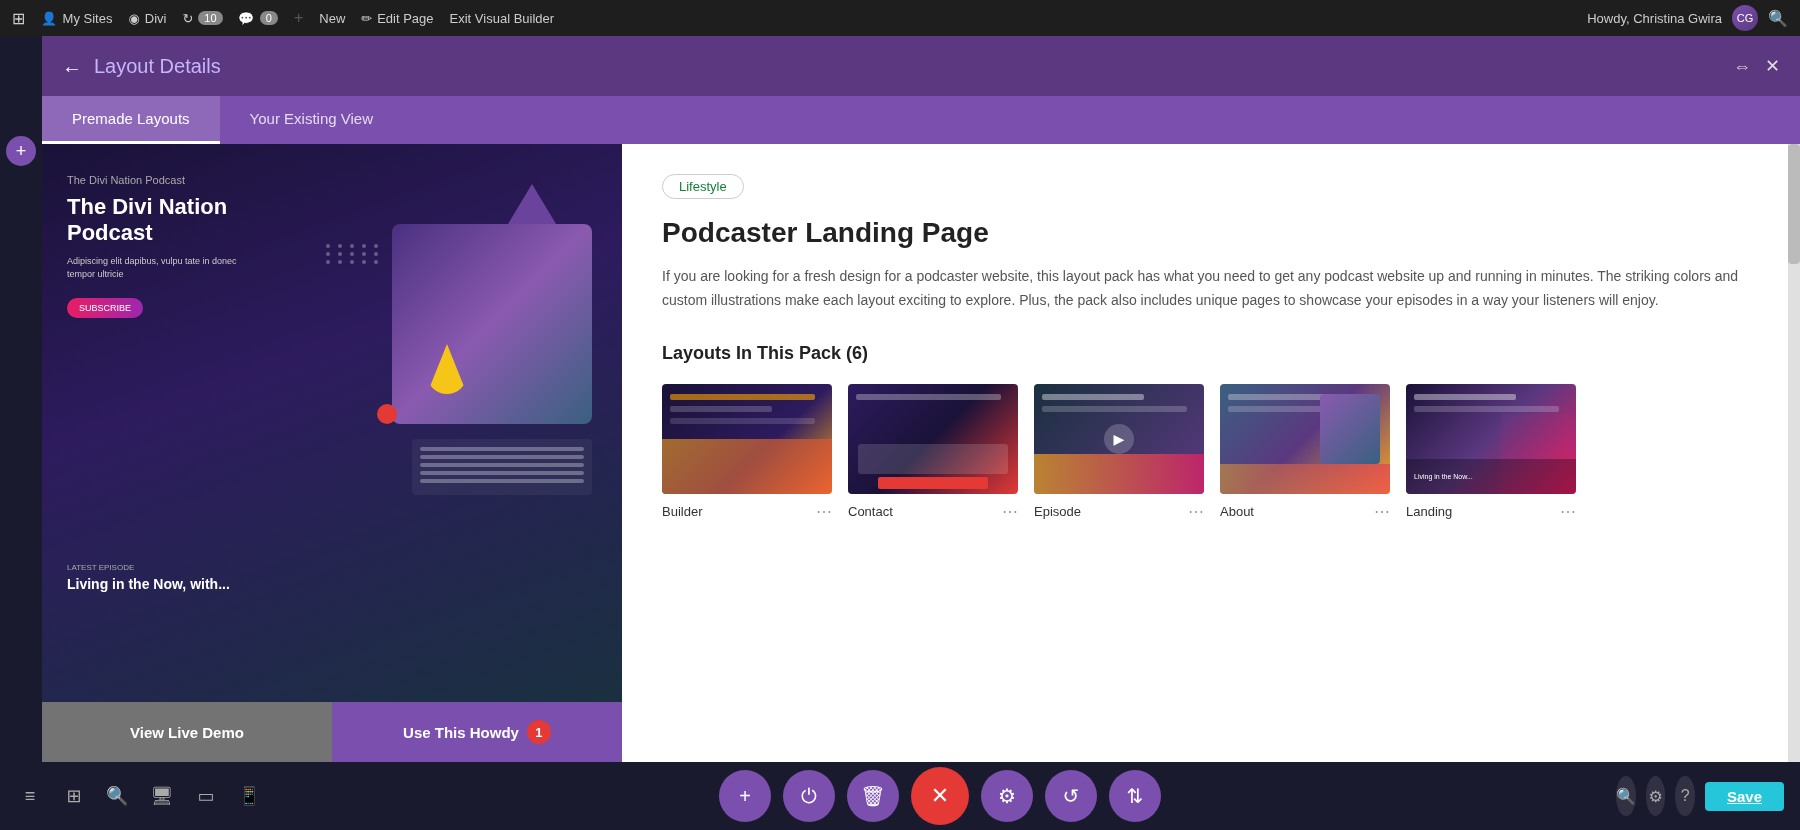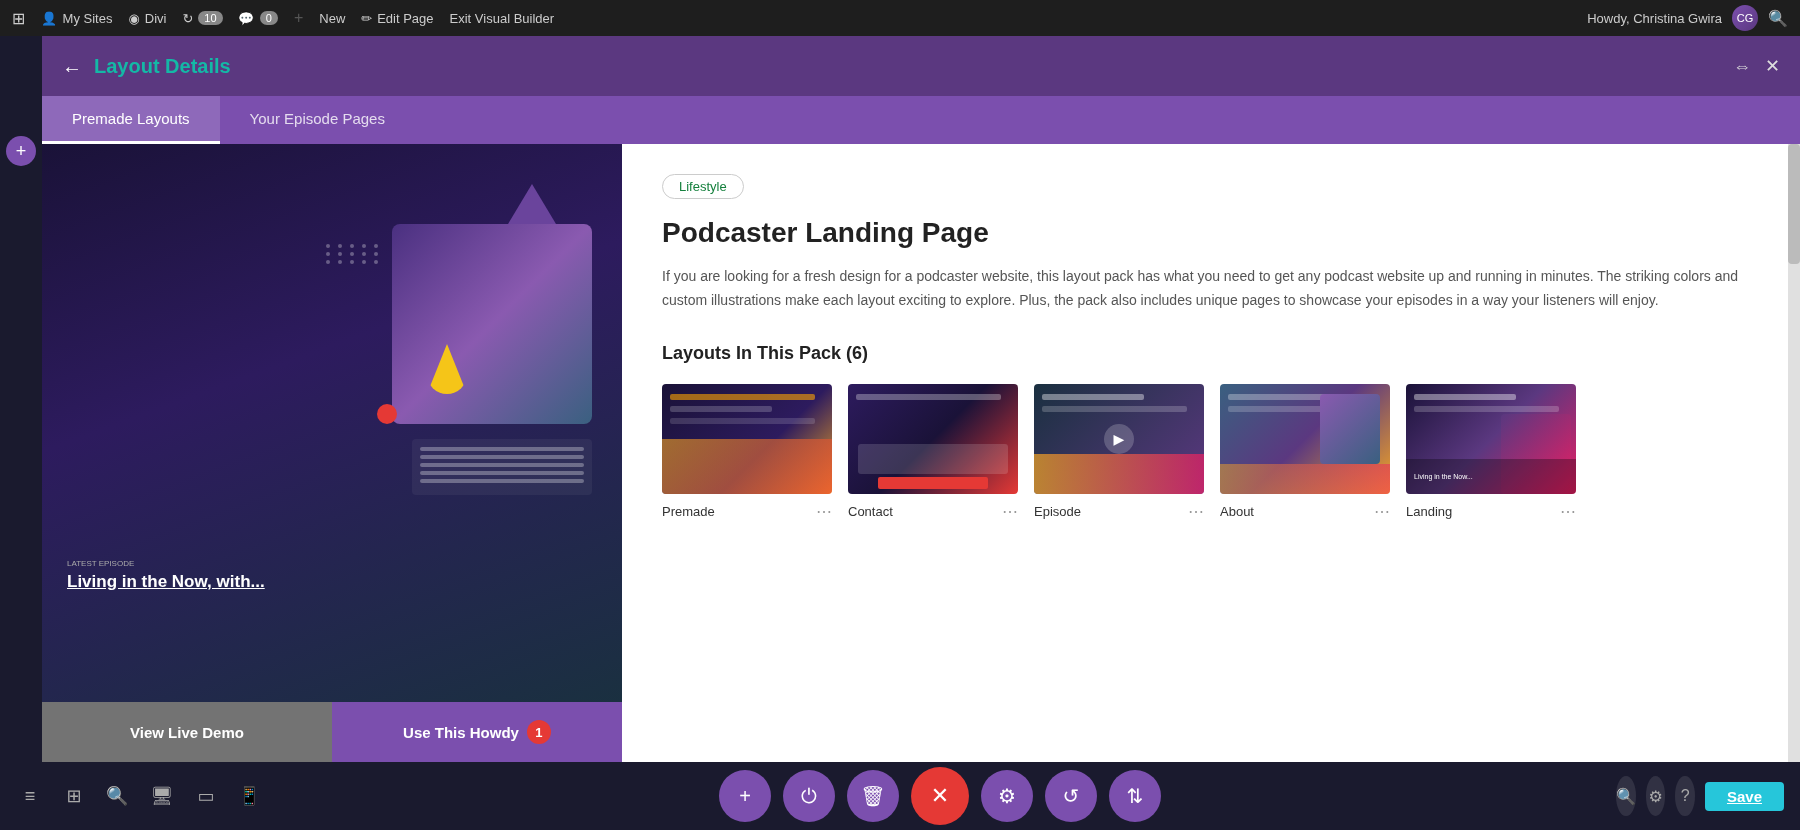--- a/index.html
+++ b/index.html
@@ -142,23 +142,23 @@
     }
     .modal-back-btn {
       color: #fff;
       font-size: 20px;
       cursor: pointer;
       background: none;
       border: none;
       line-height: 1;
     }
     .modal-title {
-      color: #14b8a6;
+      color: #c4b5fd;
       font-size: 20px;
-      font-weight: 700;
+      font-weight: 400;
       flex: 1;
     }
     .modal-header-actions {
       display: flex;
       gap: 14px;
       align-items: center;
     }
     .modal-header-icon {
       color: #ddd;
       font-size: 18px;
@@ -340,23 +340,22 @@
       left: 25px;
       right: 25px;
       color: #fff;
     }
     .preview-latest-label {
       font-size: 8px;
       color: #aaa;
       margin-bottom: 4px;
     }
     .preview-episode-title {
-      font-size: 17px;
+      font-size: 14px;
       font-weight: 600;
-      text-decoration: underline;
     }
 
     
     .preview-actions {
       position: absolute;
       bottom: 0;
       left: 0;
       right: 0;
       height: 60px;
       display: flex;
@@ -657,32 +656,38 @@
       <span class="modal-header-icon">⇔</span>
       <span class="modal-header-icon">✕</span>
     </div>
   </div>
 
   <div class="modal-tabs">
     <div class="modal-tab active">
       <span>Premade Layouts</span>
     </div>
     <div class="modal-tab">
-      <span>Your Episode Pages</span>
+      <span>Your Existing View</span>
     </div>
   </div>
 
   <div class="modal-content">
 
     <div class="scrollbar">
       <div class="scrollbar-thumb"></div>
     </div>
 
     <div class="preview-panel">
       <div class="preview-image">
+        <div class="preview-content">
+          <div class="preview-subtitle">The Divi Nation Podcast</div>
+          <div class="preview-heading">The Divi Nation<br>Podcast</div>
+          <div class="preview-body-text">Adipiscing elit dapibus, vulpu tate in donec tempor ultricie</div>
+          <button class="preview-subscribe-btn">SUBSCRIBE</button>
+        </div>
 
         <div class="preview-decorative-triangle"></div>
         <div class="preview-photo-block">
           <div class="preview-photo-inner"></div>
         </div>
         <div class="preview-dots-grid">
           <div class="preview-dot"></div>
           <div class="preview-dot"></div>
           <div class="preview-dot"></div>
           <div class="preview-dot"></div>
@@ -731,21 +736,21 @@
         <div class="layout-thumb-card">
           <div class="layout-thumb-img thumb-episodes">
             <div class="thumb-content">
               <div class="thumb-bar wide" style="margin-top:10px;background:rgba(255,165,0,0.6);"></div>
               <div class="thumb-bar narrow" style="background:rgba(255,255,255,0.2);"></div>
               <div class="thumb-bar wide" style="background:rgba(255,255,255,0.15);"></div>
               <div class="thumb-img-block" style="background:linear-gradient(135deg,#f5a623 0%,#e53935 100%);opacity:0.6;"></div>
             </div>
           </div>
           <div class="layout-thumb-label">
-            <span>Premade</span>
+            <span>Builder</span>
             <span class="layout-thumb-menu">⋯</span>
           </div>
         </div>
 
         <div class="layout-thumb-card">
           <div class="layout-thumb-img thumb-contact">
             <div class="thumb-content">
               <div class="thumb-bar wide" style="margin-top:10px;background:rgba(255,255,255,0.3);"></div>
               <div style="position:absolute;bottom:20px;left:10px;right:10px;height:30px;background:rgba(255,255,255,0.15);border-radius:3px;"></div>
               <div style="position:absolute;bottom:5px;left:30px;right:30px;height:12px;background:#e53935;border-radius:2px;"></div>

